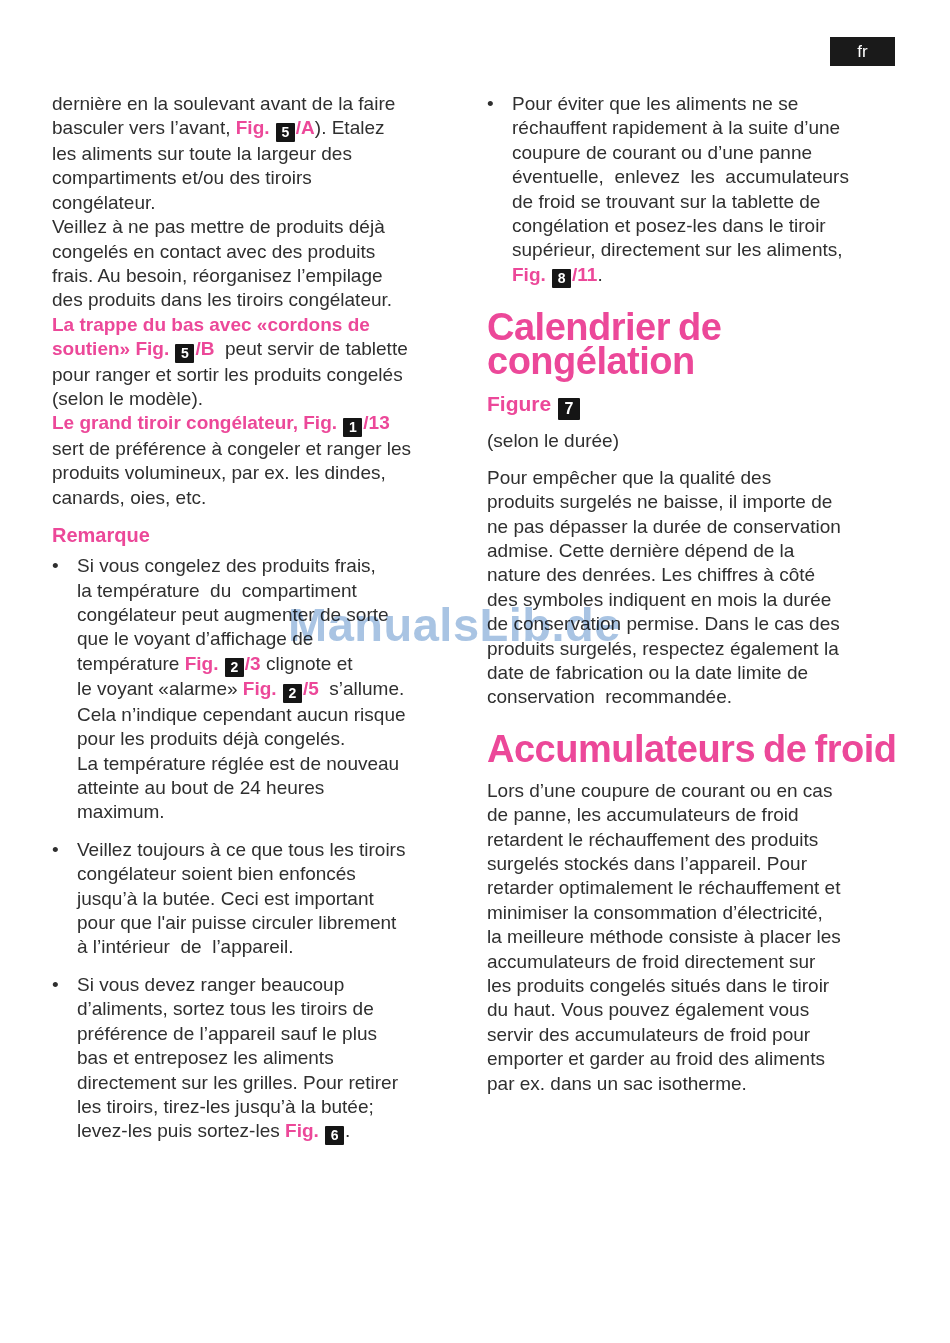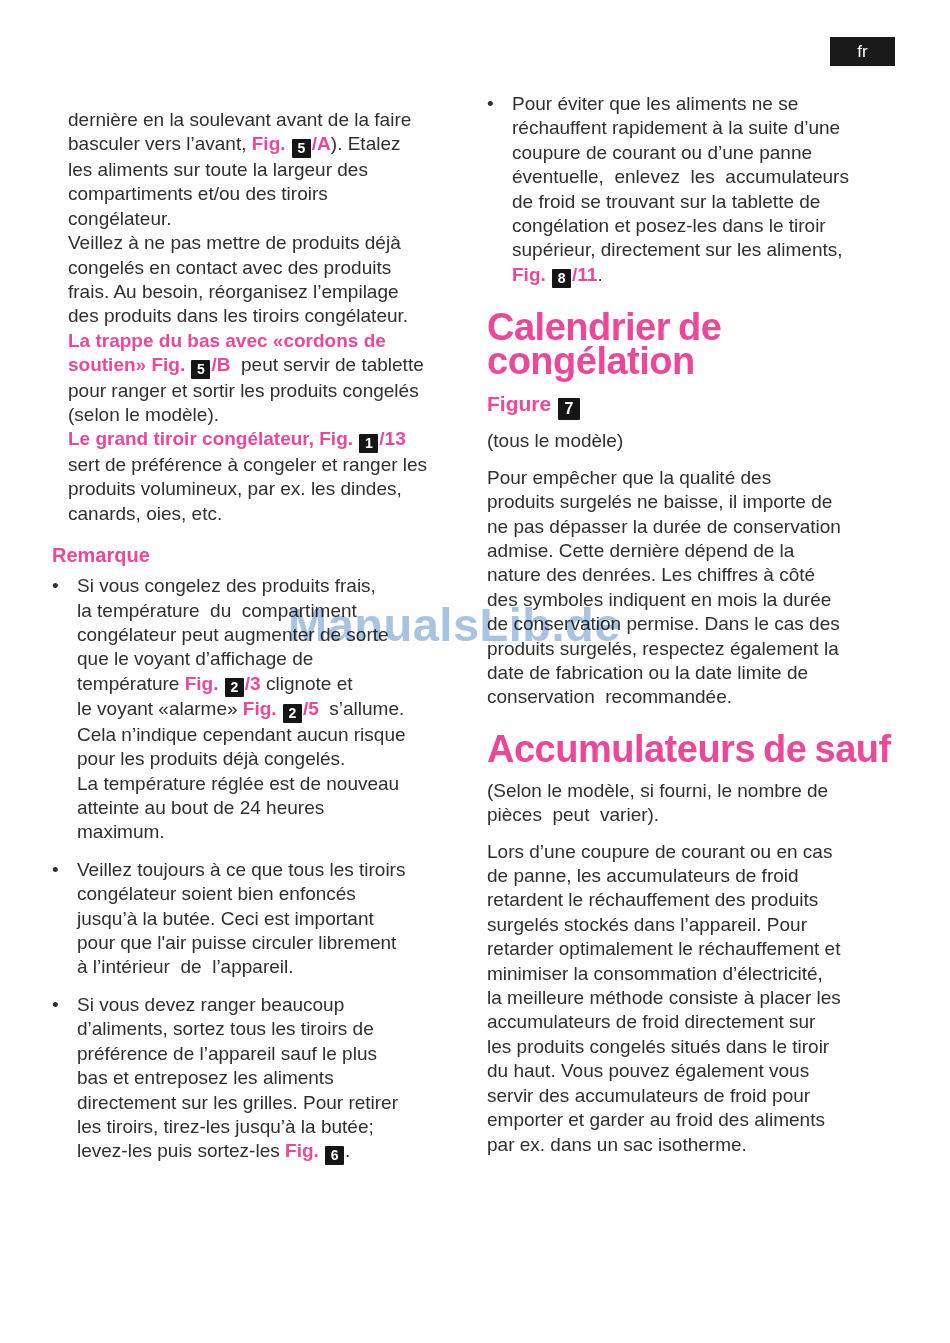--- a/index.html
+++ b/index.html
@@ -26,21 +26,21 @@
   .col-right{left:487px;}
   .run{white-space:pre-wrap;}
   .run.b{font-weight:700;color:#ec4899;}
   .figbox{
     display:inline-block;
     background:var(--figbox-bg,#151515);color:#fff;
     width:19px;height:19px;line-height:19.5px;
     font-weight:700;font-size:14px;text-align:center;
     vertical-align:-2.5px;margin:0 1px;border-radius:1px;
   }
-  .flow{margin:16px;}
+  .flow{margin:0;}
   .p{margin:0 0 12px;}
   .h1{
     font-size:38px;line-height:34px;font-weight:700;color:#0f0f0f;
     letter-spacing:-0.5px;word-spacing:-2px;
     margin:22px 0 13px;
   }
   .h3{
     font-size:20px;line-height:26px;font-weight:700;color:#0f0f0f;
     margin:12px 0 6px;
   }
@@ -129,34 +129,32 @@
 réchauffent rapidement à la suite d’une
 coupure de courant ou d’une panne
 éventuelle,  enlevez  les  accumulateurs
 de froid se trouvant sur la tablette de
 congélation et posez-les dans le tiroir
 supérieur, directement sur les aliments,
 </span><span class="run b">Fig. </span><span class="figbox">8</span><span class="run b">/11</span><span class="run">.</span></div>
       </div>
       <div class="h1"><span class="run b">Calendrier de congélation</span></div>
       <div class="figline"><span class="run b">Figure </span><span class="figbox">7</span></div>
-      <div class="p"><span class="run">(tous le modèle)</span></div>
+      <div class="p"><span class="run">(selon le durée)</span></div>
       <div class="p"><span class="run">Pour empêcher que la qualité des
 produits surgelés ne baisse, il importe de
 ne pas dépasser la durée de conservation
 admise. Cette dernière dépend de la
 nature des denrées. Les chiffres à côté
 des symboles indiquent en mois la durée
 de conservation permise. Dans le cas des
 produits surgelés, respectez également la
 date de fabrication ou la date limite de
 conservation  recommandée.</span></div>
-      <div class="h1"><span class="run b">Accumulateurs de sauf</span></div>
-      <div class="p"><span class="run">(Selon le modèle, si fourni, le nombre de
-pièces  peut  varier).</span></div>
+      <div class="h1"><span class="run b">Accumulateurs de froid</span></div>
       <div class="p"><span class="run">Lors d’une coupure de courant ou en cas
 de panne, les accumulateurs de froid
 retardent le réchauffement des produits
 surgelés stockés dans l’appareil. Pour
 retarder optimalement le réchauffement et
 minimiser la consommation d’électricité,
 la meilleure méthode consiste à placer les
 accumulateurs de froid directement sur
 les produits congelés situés dans le tiroir
 du haut. Vous pouvez également vous

